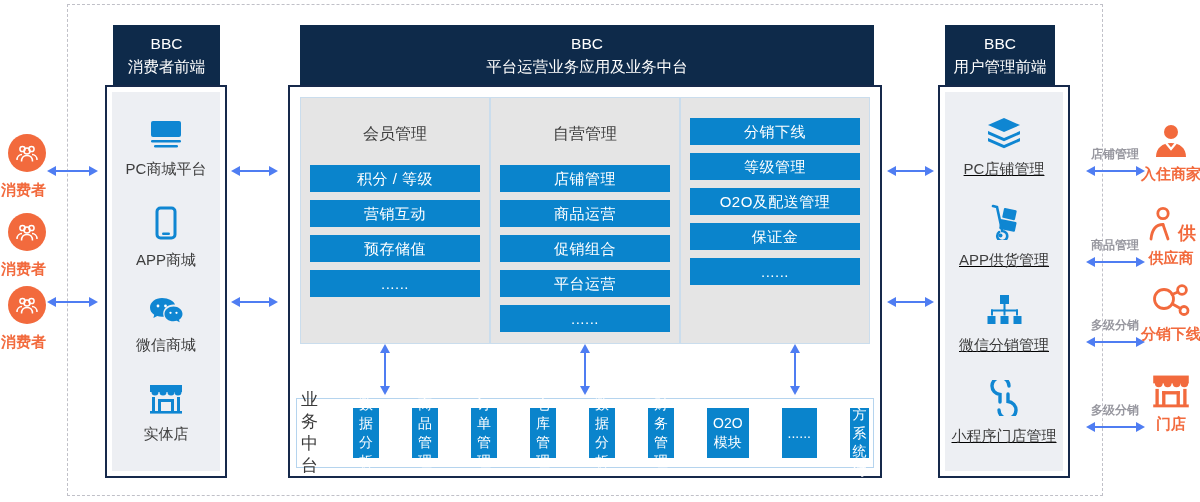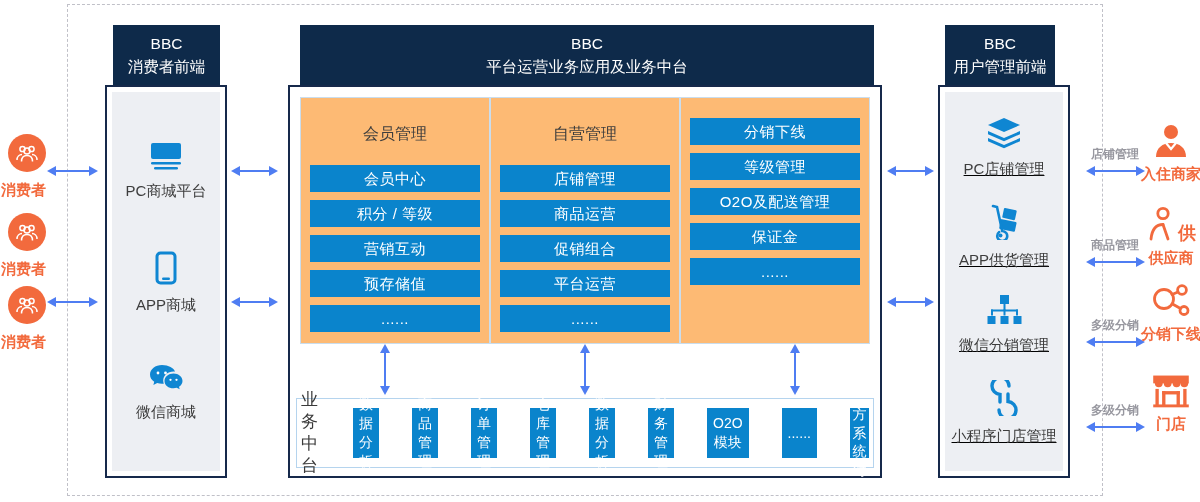--- a/index.html
+++ b/index.html
@@ -39,21 +39,21 @@
   .col-inner { height:100%; background:#edeff3; display:flex; flex-direction:column;
     justify-content:space-evenly; align-items:center; }
   .col-item { display:flex; flex-direction:column; align-items:center; gap:11px; }
   .col-item-label { font-size:15px; color:#3d3d3d; white-space:nowrap; }
 
   
   .mid-body { position:absolute; left:288px; top:85px; width:594px; height:393px;
     background:#ffffff; border:2px solid #16294b; }
   .groups { position:absolute; left:10px; top:10px; width:570px; display:flex;
     justify-content:space-between; }
-  .group { width:196px; height:247px; border:1px solid #cadded; background:#fdba74; }
+  .group { width:196px; height:247px; border:1px solid #cadded; background:#e5e5e5; }
   .group-title { text-align:center; margin-top:26px; font-size:16px; color:#3d3d3d; }
   .group-items { margin:20px 9px 0; display:flex; flex-direction:column; gap:8px; }
   .group-btn { height:27px; line-height:27px; background:#0a84cc; color:#ffffff;
     font-size:15px; text-align:center; letter-spacing:0.5px; }
 
   .mp-bar { position:absolute; left:296px; top:398px; width:578px; height:70px;
     border:1px solid #b5d4ee; background:#ffffff; display:flex; align-items:center;
     padding-left:4px;gap:28px; }
   .mp-label { width:48px; margin-right:7px; font-size:17px; color:#3a3a3a;
     text-align:center; line-height:1.3; }
@@ -165,34 +165,51 @@
             <path d="M13 1 C6.4 1 1 5.2 1 10.4 c0 3 1.6 5.6 4.2 7.3 L4.4 21 l3.8-1.9 c1.5 0.5 3.1 0.7 4.8 0.7 0.6 0 1.2 0 1.8-0.1 -0.4-1-0.6-2-0.6-3.1 0-5 4.6-9 10.3-9 0.5 0 1 0 1.5 0.1 C24.9 4 19.5 1 13 1 z" fill="#0f86d2"></path>
             <path d="M24.5 9.5 c-5 0-9 3.3-9 7.4 0 4.1 4 7.4 9 7.4 1.1 0 2.2-0.2 3.2-0.5 l3 1.5 -0.7-2.6 c2.1-1.4 3.5-3.5 3.5-5.8 0-4.1-4-7.4-9-7.4 z" fill="#0f86d2"></path>
             <circle cx="9" cy="9" r="1.4" fill="#ffffff"></circle>
               <circle cx="16.5" cy="9" r="1.4" fill="#ffffff"></circle>
             <circle cx="21.5" cy="15.8" r="1.15" fill="#ffffff"></circle>
               <circle cx="27.5" cy="15.8" r="1.15" fill="#ffffff"></circle>
           </svg>
         </span>
         <span class="col-item-label">微信商城</span>
       </div>
+      <div class="col-item">
+        <span class="icn">
+          <svg width="36" height="32" viewBox="0 0 36 32" fill="#0f86d2">
+            <rect x="2" y="3" width="32" height="7"></rect>
+            <circle cx="7" cy="10" r="3.5"></circle>
+              <circle cx="15" cy="10" r="3.5"></circle>
+              <circle cx="23" cy="10" r="3.5"></circle>
+              <circle cx="30" cy="10" r="3.5"></circle>
+            <rect x="4" y="15" width="3" height="15"></rect>
+              <rect x="29" y="15" width="3" height="15"></rect>
+            <rect x="10" y="17" width="3" height="13"></rect>
+              <rect x="23" y="17" width="3" height="13"></rect>
+            <rect x="10" y="17" width="16" height="3"></rect>
+            <rect x="2" y="29" width="32" height="2.6"></rect>
+          </svg>
+        </span>
+        <span class="col-item-label">实体店</span>
+      </div>
     </div>
   </div>
 
   <div class="col-header" style="left:300px; width:574px;">
     <div>BBC</div>
     <div>平台运营业务应用及业务中台</div>
   </div>
   <div class="mid-body">
     <div class="groups">
 
       <div class="group">
         <div class="group-title">会员管理</div>
         <div class="group-items">
-          <div class="group-btn">会员中心</div>
           <div class="group-btn">积分 / 等级</div>
           <div class="group-btn">营销互动</div>
           <div class="group-btn">预存储值</div>
           <div class="group-btn">......</div>
         </div>
       </div>
 
       <div class="group">
         <div class="group-title">自营管理</div>
         <div class="group-items">

